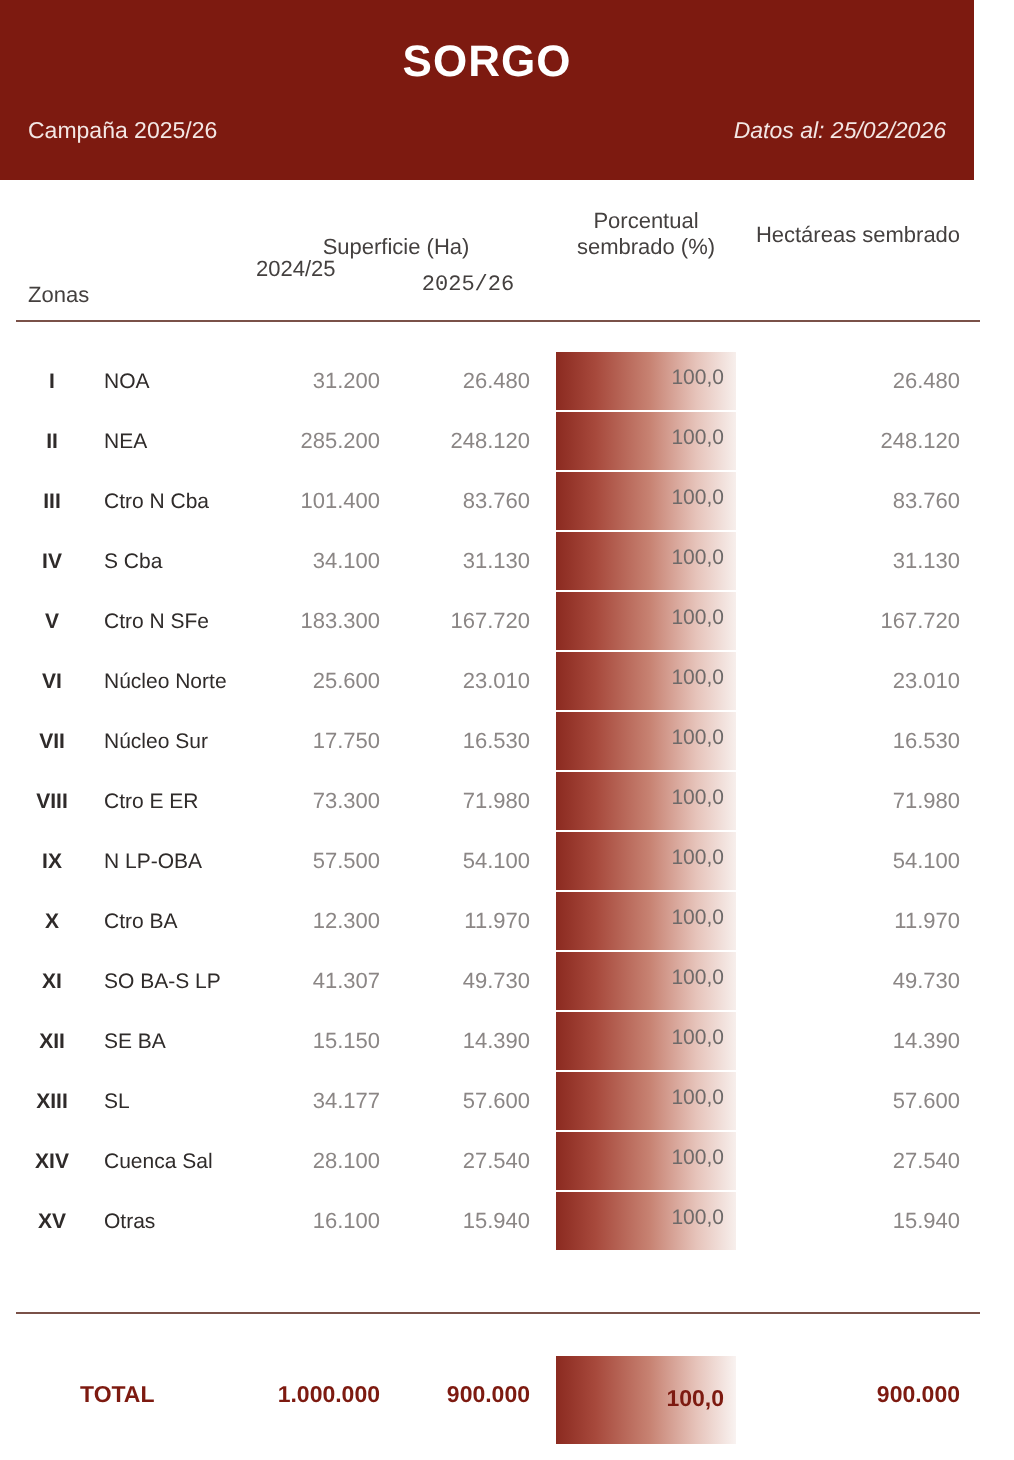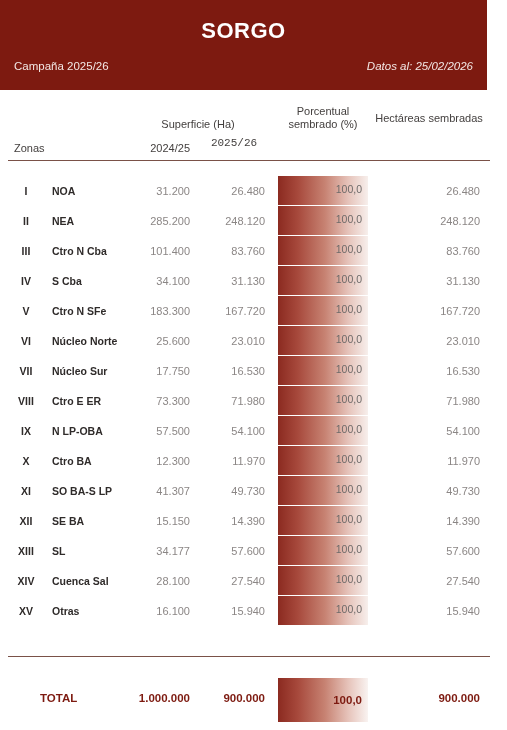--- a/index.html
+++ b/index.html
@@ -53,21 +53,21 @@
 
   
   .col-head {
     position: absolute;
     color: #44403f;
     font-size: 11px;
     line-height: 13px;
   }
   .ch-zonas       { left: 14px;  top: 142px; text-align: left; }
   .ch-superficie  { left: 128px; top: 118px; width: 140px; text-align: center; }
-  .ch-2024        { left: 128px; top: 142px; width: 62px;  text-align: right; }
+  .ch-2024        { left: 128px; top: 129px; width: 62px;  text-align: left; }
   .ch-2025        { left: 203px; top: 137px; width: 62px;  text-align: center; font-family: Liberation Mono, monospace; }
   .ch-porcentual  { left: 276px; top: 105px; width: 94px;  text-align: center; }
   .ch-hectareas   { left: 370px; top: 112px; width: 118px; text-align: center; }
 
   
   .rule {
     position: absolute;
     left: 8px;
     width: 482px;
     height: 1px;
@@ -99,21 +99,21 @@
     text-align: center;
     color: #2f2b2a;
     font-weight: bold;
     font-size: 10.5px;
   }
   .c-zone {
     left: 52px;
     width: 120px;
     text-align: left;
     color: #2f2b2a;
-    font-weight: bold;
+    font-weight: normal;
     font-size: 10.5px;
   }
   .c-prev {
     left: 128px;
     width: 62px;
     text-align: right;
   }
   .c-curr {
     left: 203px;
     width: 62px;
@@ -185,21 +185,21 @@
   <div class="header-title">SORGO</div>
   <div class="header-campaign">Campaña 2025/26</div>
   <div class="header-date">Datos al: 25/02/2026</div>
 </div>
 
 <div class="col-head ch-zonas">Zonas</div>
 <div class="col-head ch-superficie">Superficie (Ha)</div>
 <div class="col-head ch-2024">2024/25</div>
 <div class="col-head ch-2025">2025/26</div>
 <div class="col-head ch-porcentual">Porcentual sembrado (%)</div>
-<div class="col-head ch-hectareas">Hectáreas sembradas</div>
+<div class="col-head ch-hectareas">Hectáreas sembrado</div>
 
 <div class="rule rule-top"></div>
 <div class="rule rule-bottom"></div>
 
 <div class="rows" id="rows-container">
     <div class="row">
       <div class="cell c-numeral">I</div>
       <div class="cell c-zone">NOA</div>
       <div class="cell c-prev">31.200</div>
       <div class="cell c-curr">26.480</div>

